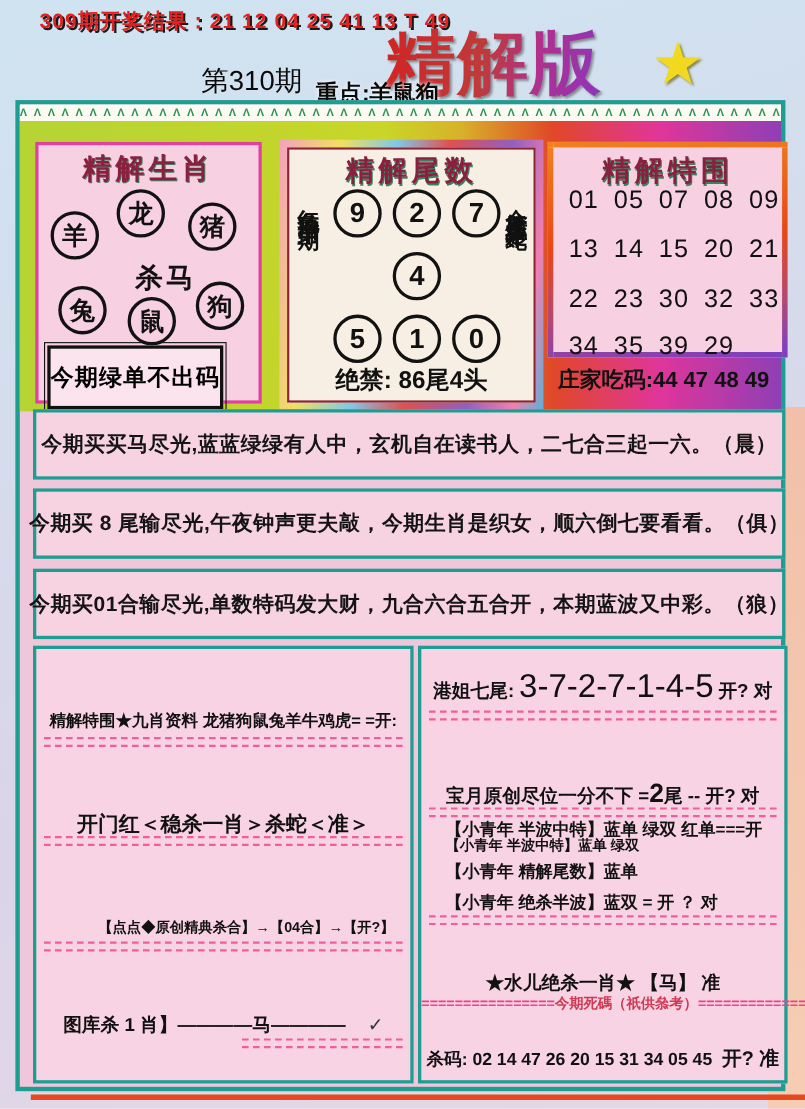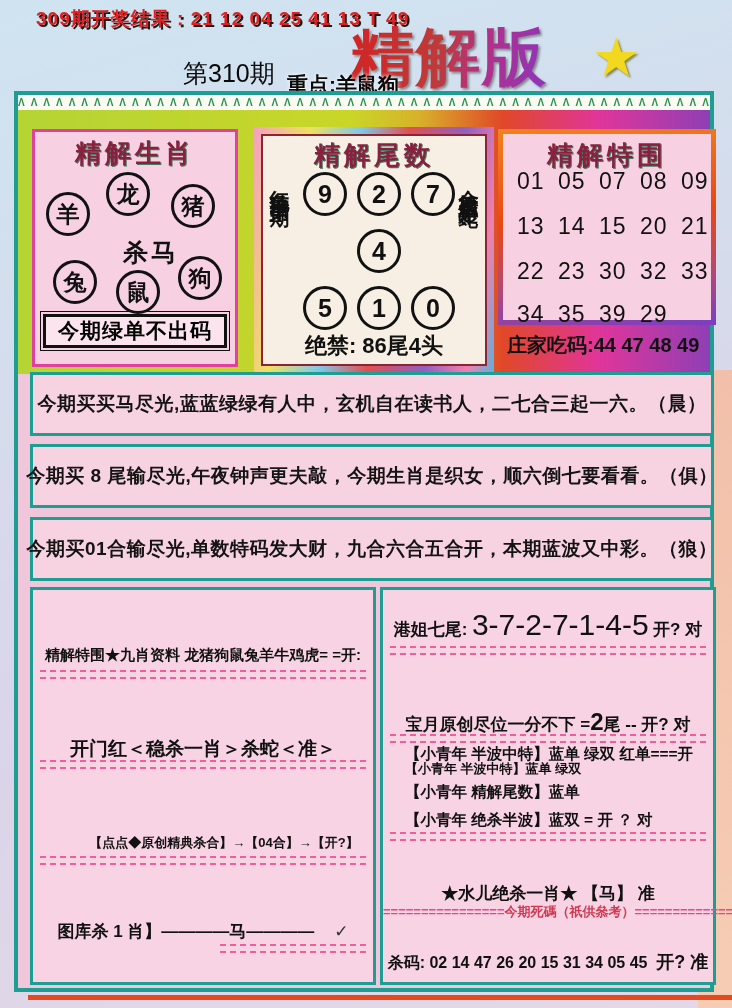--- a/index.html
+++ b/index.html
@@ -32,23 +32,23 @@
     background:linear-gradient(90deg,#b5d435 0%,#c9d628 48%,#d8b12a 58%,#e04828 70%,#e0359a 84%,#8f3fb5 100%);}
   
   .zodiac-box{position:absolute;left:14px;top:34px;width:206px;height:238px;
     border:3px solid #e2409f;background:#f7d0e2;box-sizing:border-box;}
   .fancy-title{position:absolute;left:0;top:4px;width:100%;text-align:center;
     font-family:"DejaVu Serif",serif;font-weight:bold;font-size:26px;color:#8a2040;
     letter-spacing:4px;text-shadow:1px 1px 0 #3f7f62;}
   .zcircle{position:absolute;width:38px;height:38px;border:3px solid #121212;border-radius:50%;
     display:flex;align-items:center;justify-content:center;font-size:23px;font-weight:bold;color:#111;}
   .kill-horse{position:absolute;left:66px;top:104px;font-size:25px;font-weight:bold;color:#111;letter-spacing:3px;margin-left:22px;}
-  .green-note{position:absolute;left:8px;top:182px;width:184px;border:3px solid #111;
+  .green-note{position:absolute;left:8px;top:182px;width:160px;border:3px solid #111;
     outline:1px solid #111;outline-offset:2px;background:#fce4ef;text-align:center;
-    font-size:21px;font-weight:bold;padding:0 0;letter-spacing:1px;box-sizing:border-box;}
+    font-size:21px;font-weight:bold;padding:12px 0;letter-spacing:1px;box-sizing:border-box;}
   
   .tail-box{position:absolute;left:236px;top:32px;width:240px;height:246px;box-sizing:border-box;
     background:linear-gradient(100deg,#f5a0c0,#f0e060 20%,#80c8e8 38%,#e05050 55%,#9060c0 75%,#f080b0 90%,#60b0d8);
     padding:7px;}
   .tail-inner{position:relative;width:100%;height:100%;background:#f8efe4;
     border:2px solid #8b2535;box-sizing:border-box;}
   .tail-inner .fancy-title{top:2px;}
   .vtext{position:absolute;writing-mode:vertical-rl;text-orientation:upright;
     font-size:20px;font-weight:bold;color:#111;letter-spacing:3px;top:38px;}
   .tail-grid{position:absolute;left:40px;top:36px;width:146px;height:152px;}

